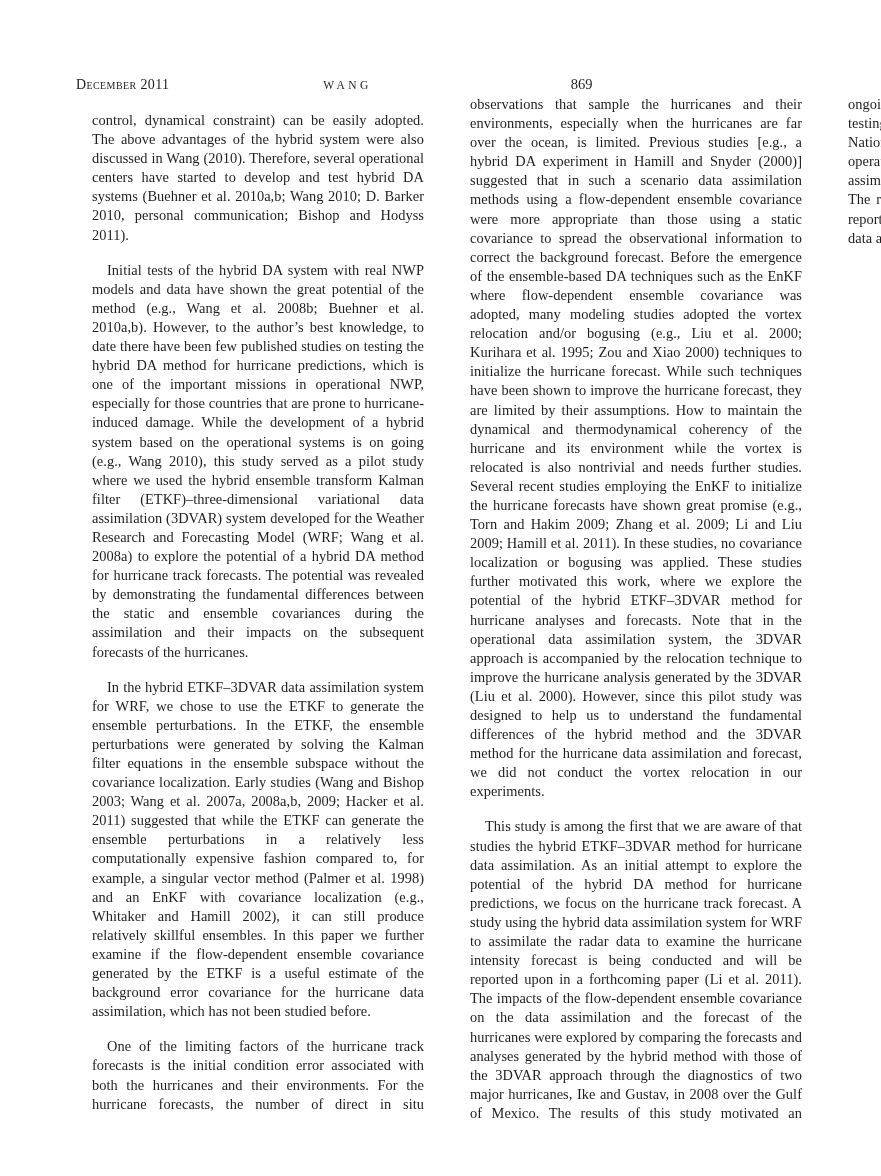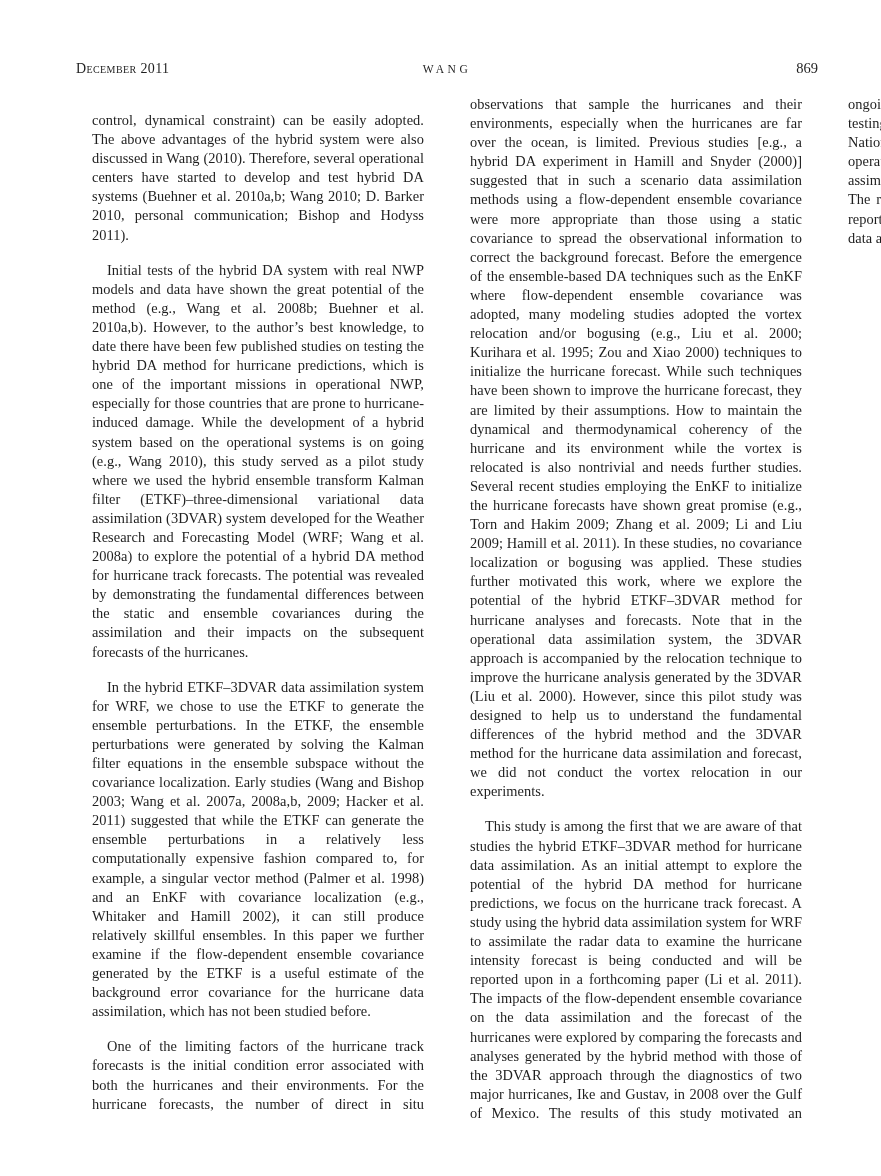--- a/index.html
+++ b/index.html
@@ -11,43 +11,42 @@
     position: relative;
     width: 881px;
     height: 1176px;
     background: #ffffff;
     color: #1e1e1e;
     font-family: "Liberation Serif", "DejaVu Serif", serif;
     overflow: hidden;
   }
   .page-header {
     position: absolute;
-    top: 60px;
+    top: 76px;
     left: 76px;
     width: 742px;
     display: flex;
     align-items: baseline;
   }
   .header-date {
     flex: 1;
     font-variant: small-caps;
     font-size: 14px;
     letter-spacing: 0.4px;
     white-space: nowrap;
   }
   .header-running-head {
     flex: 1;
-    text-align: center;
+    text-align: left;
     font-size: 11.5px;
     letter-spacing: 3.5px;
     white-space: nowrap;
   }
   .header-page-number {
     flex: 1;
-    text-align: right;
     font-size: 14.5px;
     white-space: nowrap;
   }
   .article-body {
     position: absolute;
     top: 95px;
     left: 76px;
     width: 742px;
     height: 1034px;
     column-count: 2;

